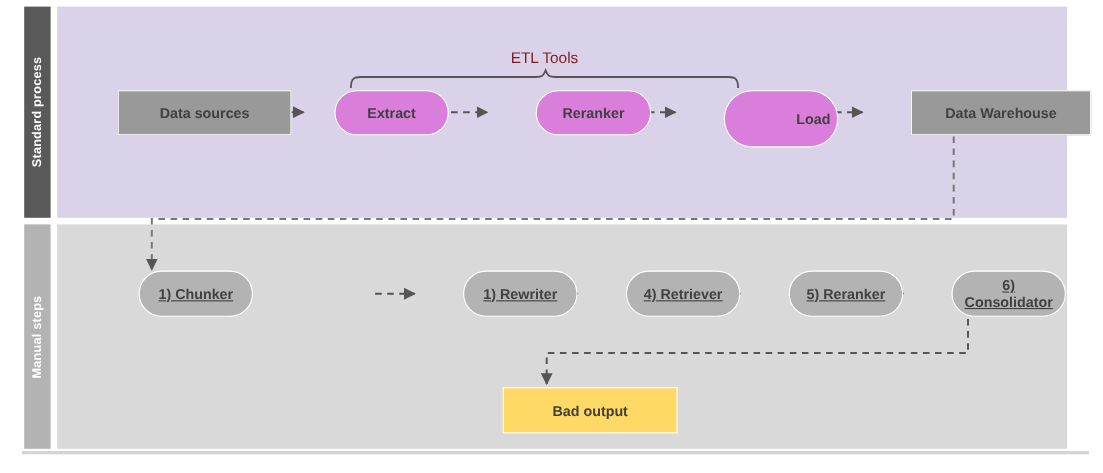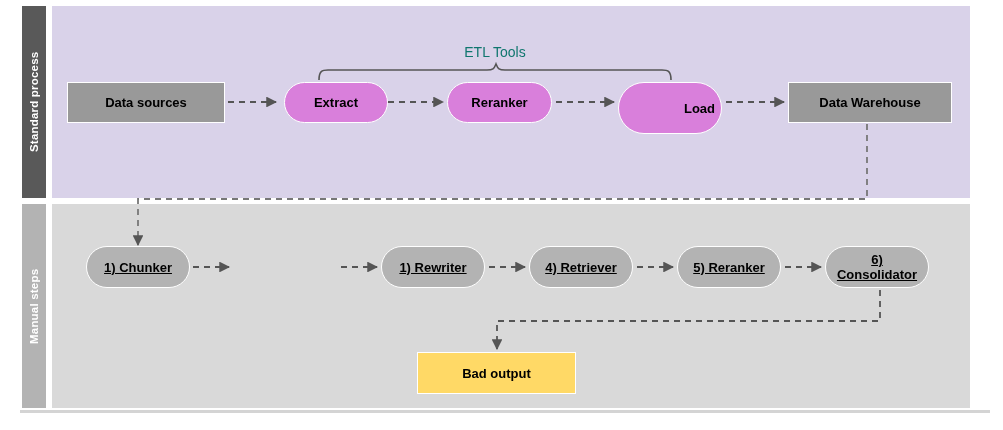--- a/index.html
+++ b/index.html
@@ -78,27 +78,28 @@
     background: #d4d4d4;
   }
 
   
   .node {
     position: absolute;
     display: flex;
     align-items: center;
     justify-content: center;
     text-align: center;
-    color: #000000;
+    color: #404040;
     font-weight: bold;
     font-size: 13px;
     line-height: 15px;
     box-sizing: border-box;
     border: 1.5px solid #ffffff;
     padding: 0 6px;
+    margin-left: 40px;
   }
   .node.rect {
     background: #999999;
     border-radius: 0;
   }
   .node.pill-purple {
     background: #d97fdb;
     border-radius: 40px;
   }
   .node.pill-gray {
@@ -112,21 +113,21 @@
   }
 
   
   #etl-tools-label {
     position: absolute;
     left: 420px;
     top: 44px;
     width: 150px;
     text-align: center;
     font-size: 14px;
-    color: #0f766e;
+    color: #7f1d1d;
     font-weight: normal;
   }
 
   
   #connectors {
     position: absolute;
     left: 0;
     top: 0;
     width: 1003px;
     height: 430px;
@@ -178,21 +179,21 @@
 
     <path d="M 880 290 L 880 321 L 497 321 L 497 349" fill="none" stroke="#555555" stroke-width="1.8" stroke-dasharray="6 5" marker-end="url(#arrow)"></path>
   </svg>
 
   <div id="etl-tools-label">ETL Tools</div>
 
   <div class="node rect" style="left:67px; top:82px; width:158px; height:41px;">
     <span>Data sources</span>
   </div>
 
-  <div class="node pill-purple" style="left:284px; top:82px; width:104px; height:41px;">
+  <div class="node pill-purple" style="left:264px; top:82px; width:104px; height:41px;">
     <span>Extract</span>
   </div>
 
   <div class="node pill-purple" style="left:447px; top:82px; width:105px; height:41px;">
     <span>Reranker</span>
   </div>
 
   <div class="node pill-purple" style="left:618px; top:82px; width:104px; height:52px;justify-content:flex-end;">
     <span>Load</span>
   </div>

